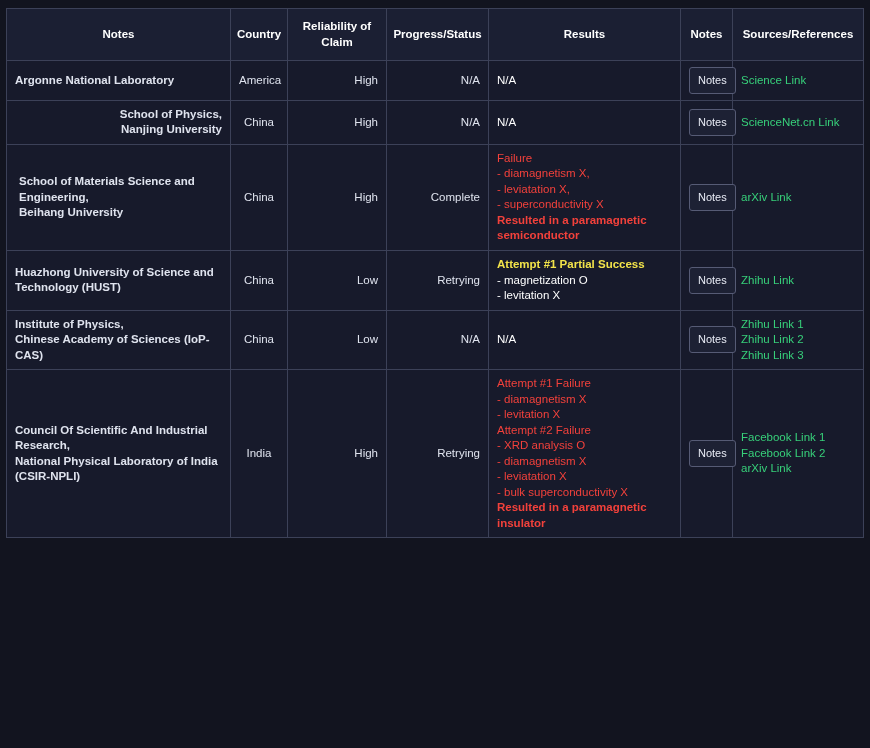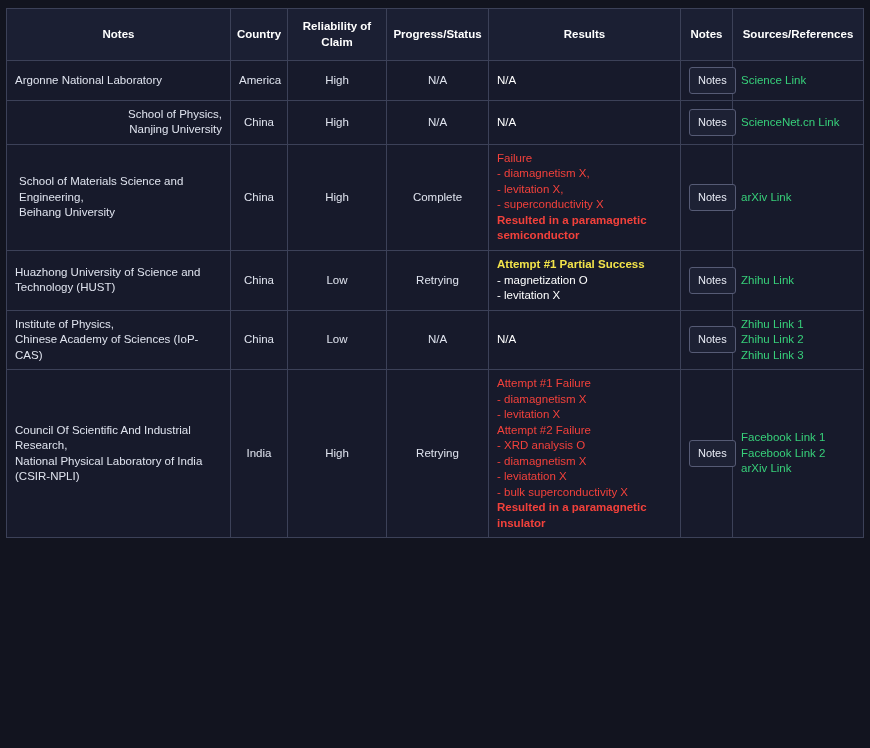--- a/index.html
+++ b/index.html
@@ -42,31 +42,31 @@
   
   col.c-group   { width: 224px; }
   col.c-country { width: 57px; }
   col.c-rel     { width: 99px; }
   col.c-prog    { width: 102px; }
   col.c-res     { width: 192px; }
   col.c-notes   { width: 52px; }
   col.c-src     { width: 131px; }
 
   td.group {
-    font-weight: normal;
+    font-weight: bold;
     color: #ffffff;
     font-size: 11.5px;
     margin-left: 44px;
   }
   td.country {
     text-align: center;
     color: #e6e9f2;
   }
   td.rel, td.prog {
-    text-align: center;
+    text-align: right;
     font-size: 11.5px;
   }
   td.notes-cell {
     text-align: center;
     padding: 6px 4px;
   }
   .notes-btn {
     display: inline-block;
     border: 1px solid #565b75;
     border-radius: 3px;
@@ -153,21 +153,21 @@
         </tr>
         <tr>
           <td class="group" style="white-space: pre-line; padding-left: 12px;">School of Materials Science and Engineering,
 Beihang University</td>
           <td class="country">China</td>
           <td class="rel t-green">High</td>
           <td class="prog t-green">Complete</td>
           <td class="results">
             <span class="res-line t-red">Failure</span>
             <span class="res-line t-red">- diamagnetism X,</span>
-            <span class="res-line t-red">- levitation X,</span>
+            <span class="res-line t-red">- leviatation X,</span>
             <span class="res-line t-red">- superconductivity X</span>
             <span class="res-line t-red bold">Resulted in a paramagnetic semiconductor</span>
           </td>
           <td class="notes-cell"><span class="notes-btn">Notes</span></td>
           <td class="sources">
             <span class="lnk">arXiv Link</span>
           </td>
         </tr>
         <tr>
           <td class="group" style="white-space: pre-line;">Huazhong University of Science and Technology (HUST)</td>

